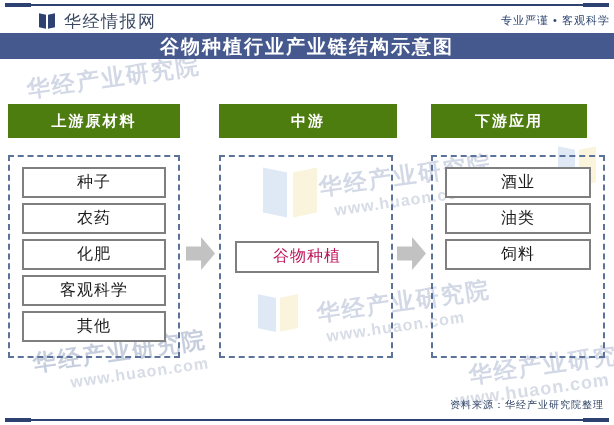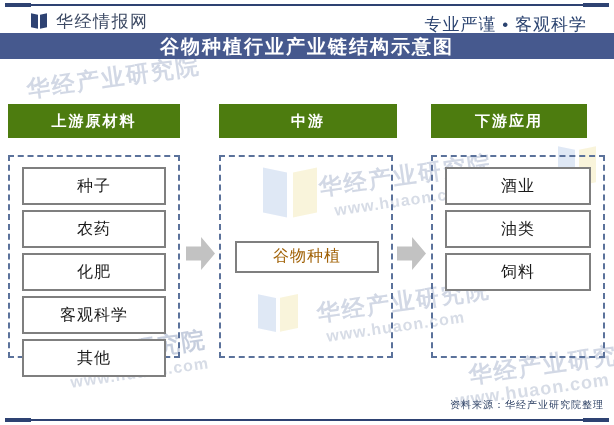--- a/index.html
+++ b/index.html
@@ -8,27 +8,27 @@
     font-family:"Liberation Sans","DejaVu Sans",sans-serif;overflow:hidden;
   }
   
   .rule{position:absolute;left:5px;right:5px;height:2px;background:#2e4272;}
   .rule-top{top:4px;}
   .rule-bottom{top:419px;}
   .cap{position:absolute;width:26px;height:4px;background:#2e4272;}
   .cap-tl{top:3px;left:5px;}   .cap-tr{top:3px;right:5px;}
   .cap-bl{top:418px;left:5px;} .cap-br{top:418px;right:5px;}
   
-  .brand{position:absolute;top:10px;left:30px;display:flex;align-items:center;gap:8px;z-index:3;}
+  .brand{position:absolute;top:10px;left:38px;display:flex;align-items:center;gap:8px;z-index:3;}
   .logo{position:relative;width:18px;height:17px;}
   .logo .lp,.logo .rp{position:absolute;top:1px;width:7px;height:14px;background:#2e4272;}
   .logo .lp{left:1px;transform:skewY(12deg);}
   .logo .rp{left:10px;transform:skewY(-12deg);}
   .brand-name{font-size:17px;color:#3c4963;letter-spacing:1.5px;}
-  .slogan{position:absolute;top:13px;right:27px;font-size:17px;color:#2b4370;letter-spacing:1px;z-index:3;}
+  .slogan{position:absolute;top:13px;right:4px;font-size:11px;color:#2b4370;letter-spacing:1px;z-index:3;}
   
   .title-bar{
     position:absolute;top:33px;left:0;right:0;height:26px;background:#46598e;
     color:#ffffff;font-size:19px;font-weight:bold;text-align:center;
     line-height:27px;letter-spacing:2px;z-index:3;
   }
   
   .wm{position:absolute;transform:rotate(-8deg);white-space:nowrap;font-weight:bold;z-index:1;}
   .wm-text{font-size:23px;letter-spacing:2px;color:#c7cfdf;opacity:.8;}
   .wm-text.dk{color:#b9c3d6;}
@@ -44,29 +44,29 @@
     display:flex;align-items:center;justify-content:center;z-index:2;
   }
   .ch1{left:8px;width:172px;} .ch2{left:219px;width:178px;} .ch3{left:431px;width:156px;font-family:Liberation Serif, serif;}
   .dashed{
     position:absolute;top:155px;height:203px;border:2px dashed #5b729b;
     box-sizing:border-box;z-index:2;
   }
   .dc1{left:8px;width:172px;} .dc2{left:219px;width:174px;} .dc3{left:431px;width:174px;}
   .items{position:absolute;left:12px;right:12px;top:10px;display:flex;flex-direction:column;gap:5px;}
   .item{
-    height:38px;box-sizing:border-box;border:2px solid #7f7f7f;background:#fff;
+    height:31px;box-sizing:border-box;border:2px solid #7f7f7f;background:#fff;
     display:flex;align-items:center;justify-content:center;
     font-size:16px;color:#1a1a1a;letter-spacing:1px;
   }
   .mid-item{
     position:absolute;left:14px;right:12px;top:50%;transform:translateY(-50%);
     height:32px;box-sizing:border-box;border:2px solid #7f7f7f;background:#fff;
     display:flex;align-items:center;justify-content:center;
-    font-size:16px;color:#a16207;letter-spacing:1px;
+    font-size:16px;color:#be185d;letter-spacing:1px;
   }
   .arrow{
     position:absolute;width:29px;height:33px;background:#c2c2c2;z-index:2;
     clip-path:polygon(0 29%,52% 29%,52% 0,100% 50%,52% 100%,52% 71%,0 71%);
   }
   .ar1{left:186px;top:237px;} .ar2{left:397px;top:237px;}
   
   .source{position:absolute;top:398px;right:10px;font-size:10px;color:#2b3f63;letter-spacing:1px;z-index:3;}
 </style>
 </head>

